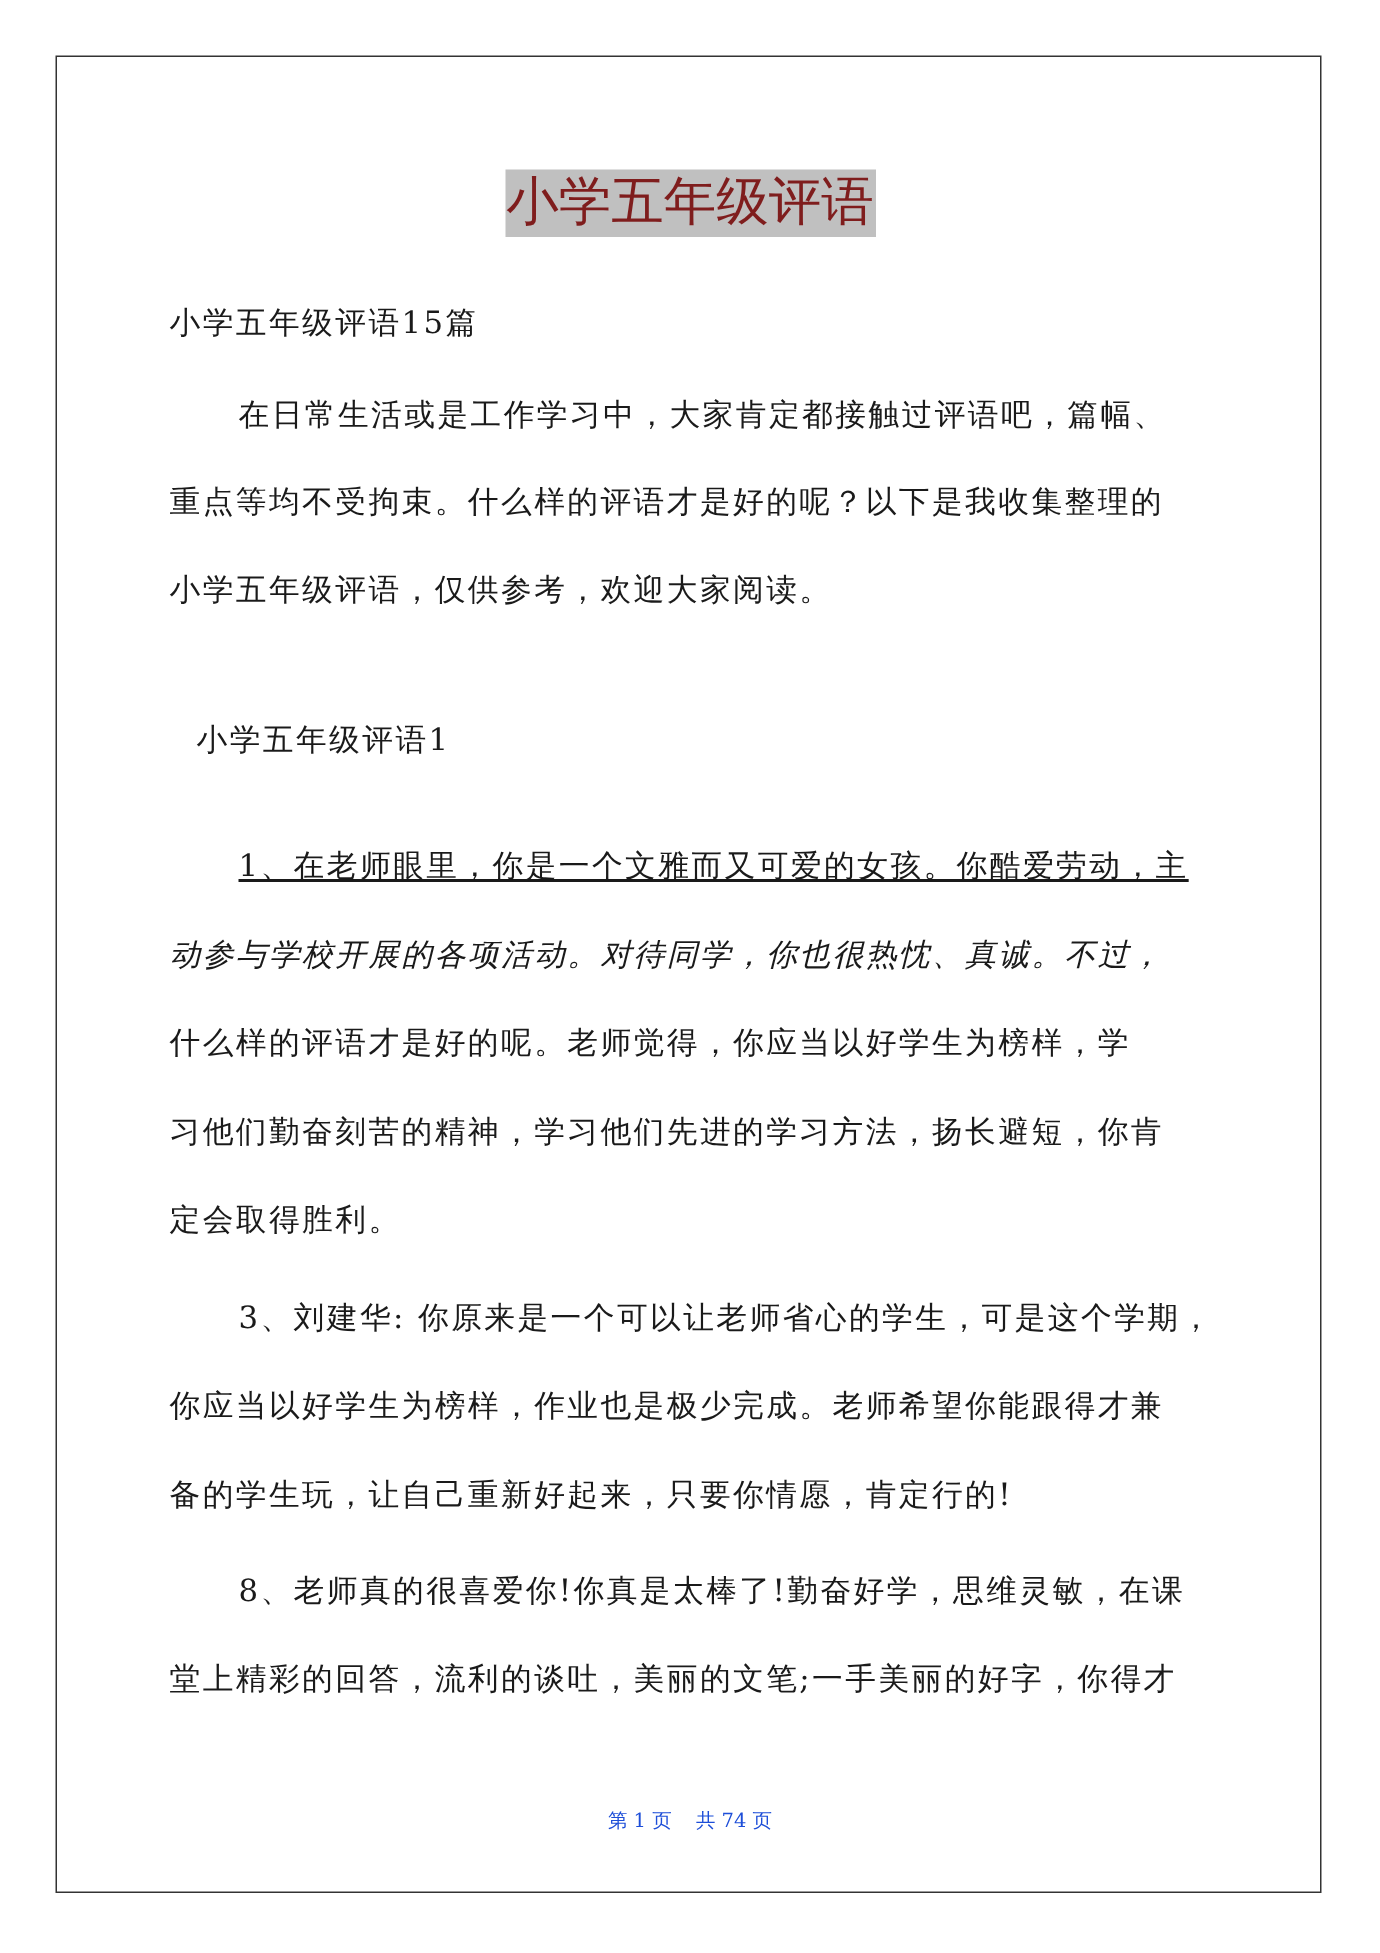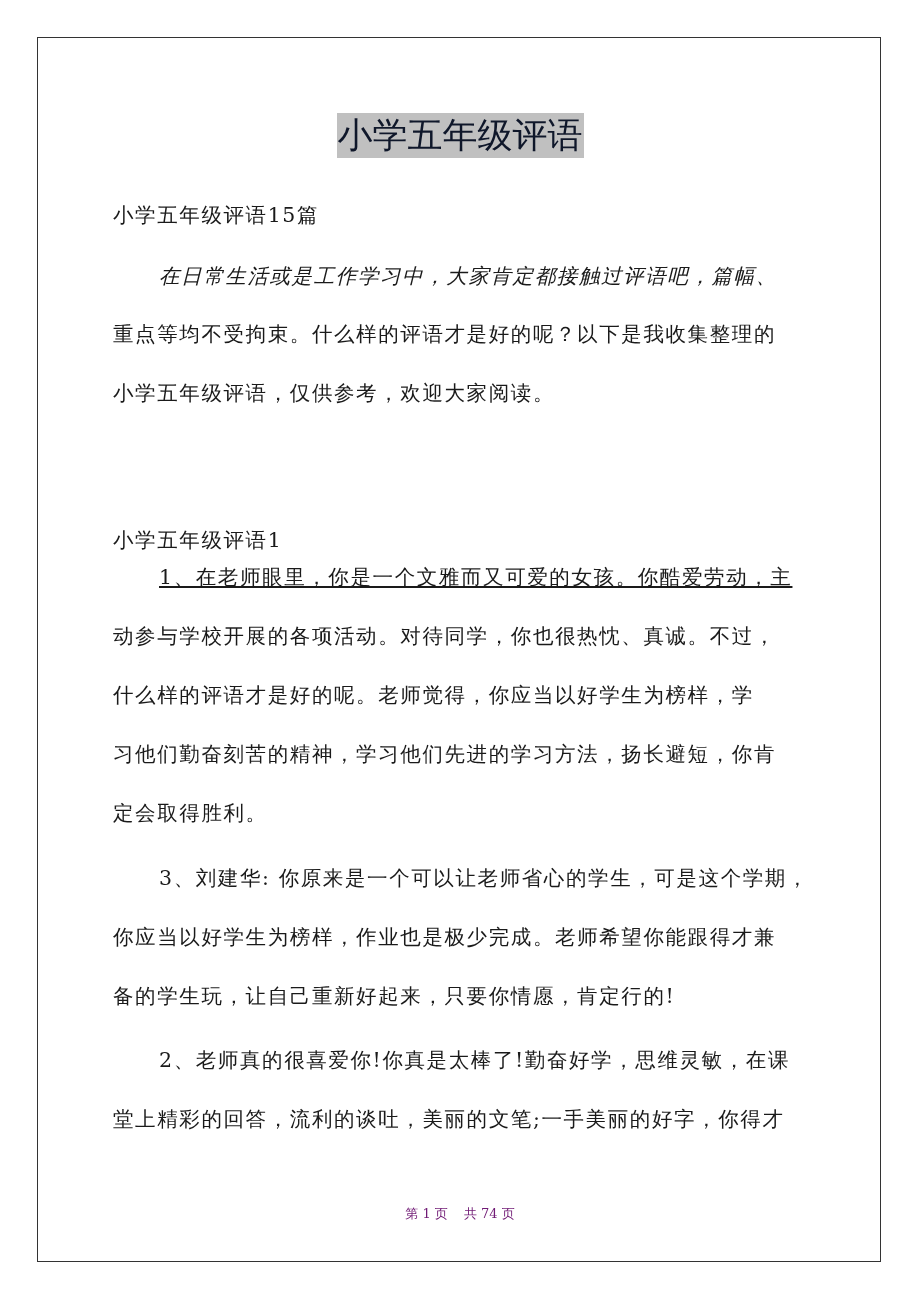--- a/index.html
+++ b/index.html
@@ -31,21 +31,21 @@
       width: 920px;
       text-align: center;
     }
     .doc-title {
       display: inline-block;
       background: #c0c0c0;
       font-family: "DejaVu Sans", "Liberation Sans", sans-serif;
       font-size: 35px;
       line-height: 45px;
       padding: 0 1px;
-      color: #0f172a;
+      color: #7f1d1d;
       letter-spacing: 0px;
     }
     .body-text {
       position: absolute;
       left: 113px;
       width: 697px;
       font-size: 20.5px;
       color: #1a1a1a;
       letter-spacing: 1.6px;
       white-space: nowrap;
@@ -58,53 +58,53 @@
       white-space: nowrap;
     }
     .indent { padding-left: 46px; }
     .footer {
       position: absolute;
       top: 1205px;
       left: 0;
       width: 920px;
       text-align: center;
       font-size: 13px;
-      color: #701a75;
+      color: #1d4ed8;
       font-family: "DejaVu Serif", "Liberation Serif", serif;
     }
     .footer span { margin: 0 6px; }
   </style>
 </head>
 <body>
 
 <div class="page-frame"></div>
 
 <div class="title-wrap">
   <span class="doc-title">小学五年级评语</span>
 </div>
 
 <div class="body-text" style="top:0;">
   <div class="line" style="top:201px;">小学五年级评语15篇</div>
 
-  <div class="line indent" style="top:262px;font-style:italic;">在日常生活或是工作学习中，大家肯定都接触过评语吧，篇幅、</div>
+  <div class="line indent" style="top:262px;">在日常生活或是工作学习中，大家肯定都接触过评语吧，篇幅、</div>
   <div class="line" style="top:320px;">重点等均不受拘束。什么样的评语才是好的呢？以下是我收集整理的</div>
   <div class="line" style="top:379px;">小学五年级评语，仅供参考，欢迎大家阅读。</div>
 
-  <div class="line" style="top:526px;">小学五年级评语1</div>
+  <div class="line" style="top:479px;margin-left:18px;">小学五年级评语1</div>
 
   <div class="line indent" style="top:563px;text-decoration:underline;">1、在老师眼里，你是一个文雅而又可爱的女孩。你酷爱劳动，主</div>
-  <div class="line" style="top:622px;">动参与学校开展的各项活动。对待同学，你也很热忱、真诚。不过，</div>
+  <div class="line" style="top:622px;font-style:italic;">动参与学校开展的各项活动。对待同学，你也很热忱、真诚。不过，</div>
   <div class="line" style="top:681px;">什么样的评语才是好的呢。老师觉得，你应当以好学生为榜样，学</div>
   <div class="line" style="top:740px;text-align:center;">习他们勤奋刻苦的精神，学习他们先进的学习方法，扬长避短，你肯</div>
   <div class="line" style="top:799px;">定会取得胜利。</div>
 
   <div class="line indent" style="top:864px;">3、刘建华: 你原来是一个可以让老师省心的学生，可是这个学期，</div>
   <div class="line" style="top:923px;">你应当以好学生为榜样，作业也是极少完成。老师希望你能跟得才兼</div>
   <div class="line" style="top:982px;">备的学生玩，让自己重新好起来，只要你情愿，肯定行的!</div>
 
-  <div class="line indent" style="top:1046px;">2、老师真的很喜爱你!你真是太棒了!勤奋好学，思维灵敏，在课</div>
+  <div class="line indent" style="top:1046px;">8、老师真的很喜爱你!你真是太棒了!勤奋好学，思维灵敏，在课</div>
   <div class="line" style="top:1105px;">堂上精彩的回答，流利的谈吐，美丽的文笔;一手美丽的好字，你得才</div>
 </div>
 
 <div class="footer">
   <span>第 1 页</span>
   <span>共 74 页</span>
 </div>
 
 </body></html>

